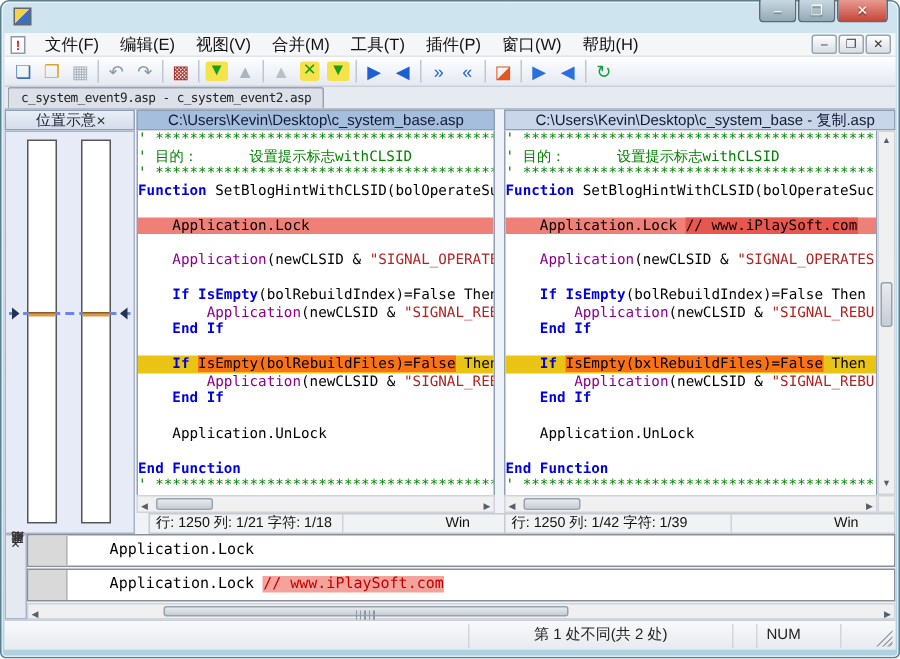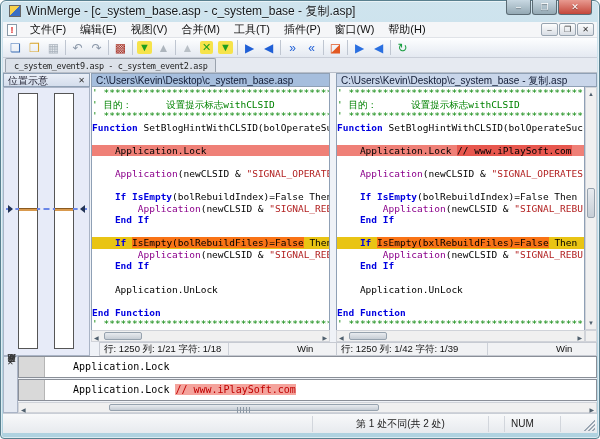--- a/index.html
+++ b/index.html
@@ -45,21 +45,21 @@
   .tsep { width:1px; height:15px; background:#BFC6D1; margin:0 2px; }
   
   .tabbar { position:absolute; left:0; top:36px; width:594px; height:15px; background:#E6EAF1;
     border-bottom:1px solid #B9BfC9; display:flex; align-items:flex-start; padding-left:2px; }
   .tab { height:14px; padding:1px 8px 0 8px; margin-right:2px; font:8.5px/12px "DejaVu Sans Mono", monospace;
     letter-spacing:-0.4px; border:1px solid #9AA2AD; border-bottom:none; border-radius:2px 2px 0 0;
     background:#DCE1E9; color:#222; white-space:nowrap; }
   .tab.active { background:#FDFDFD; height:15px; }
   
   .hdr { position:absolute; top:51px; height:14px; font-size:10px; line-height:13px; white-space:nowrap;
-    overflow:hidden; padding:0 4px; border:1px solid #8FA0B5; }
+    overflow:hidden; padding:0 20px; border:1px solid #8FA0B5; }
   .loc-hdr { left:0; width:87px; background:linear-gradient(#E9EEF7,#D4DDEC); color:#223; display:flex; justify-content:space-between; align-items:center; }
   .lp-hdr { left:88px; width:239px; background:#A6BEDD; color:#101a33; }
   .rp-hdr { left:333px; width:261px; background:#C9D6EA; color:#101a33; }
   .x-btn { font-size:8px; color:#333; line-height:9px; }
   
   .loc-body { position:absolute; left:0; top:65px; width:87px; height:269px; background:#E7EBF8; border:1px solid #AAB4C6; }
   .loc-bar { position:absolute; top:5px; height:256px; width:20px; background:#fff; border:1px solid #555; }
   .loc-line { position:absolute; left:2px; right:2px; top:120px; border-top:2px dashed #6A86E8; }
   .loc-mark { position:absolute; top:120px; height:3px; width:18px; background:#D99A4E; border-top:1px solid #8a5a20; }
   .loc-arrow { position:absolute; top:117px; width:0; height:0; border-top:4px solid transparent; border-bottom:4px solid transparent; }
@@ -117,21 +117,20 @@
   .splitter { position:absolute; left:327px; top:51px; width:6px; height:283px; background:#EFF2F7; }
 </style>
 </head>
 <body>
 
 <div id="win">
   <div class="frame"></div>
 
   <div class="titlebar">
     <div class="title-icon"></div>
-    <div class="title-text">WinMerge - [c_system_base.asp - c_system_base - 复制.asp]</div>
   </div>
   <div class="winbtns">
     <div class="winbtn">–</div>
     <div class="winbtn">❐</div>
     <div class="winbtn close">✕</div>
   </div>
 
   <div class="client">
 
     <div class="menubar">

